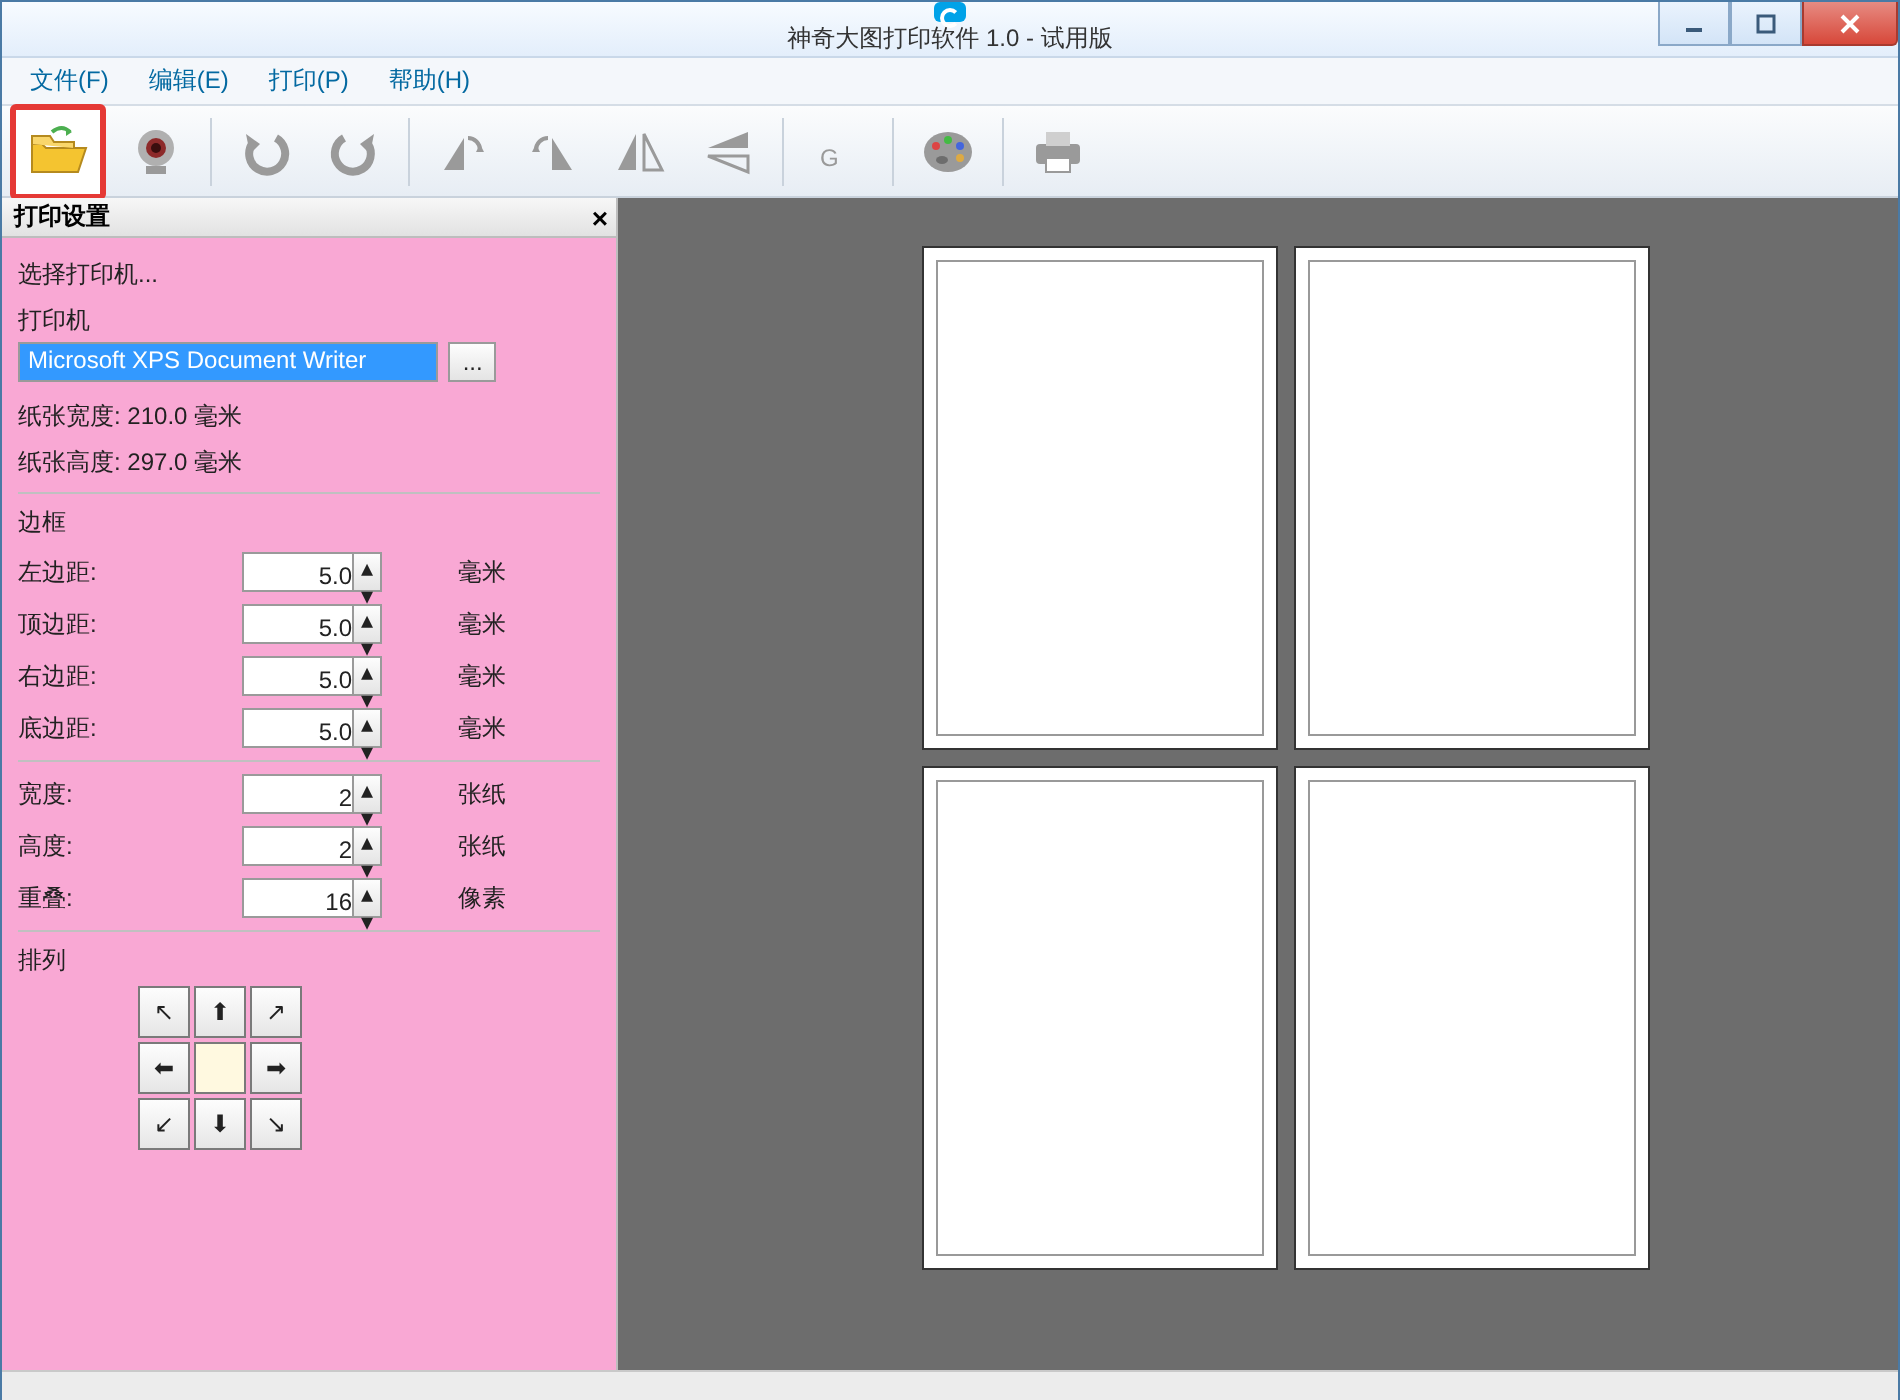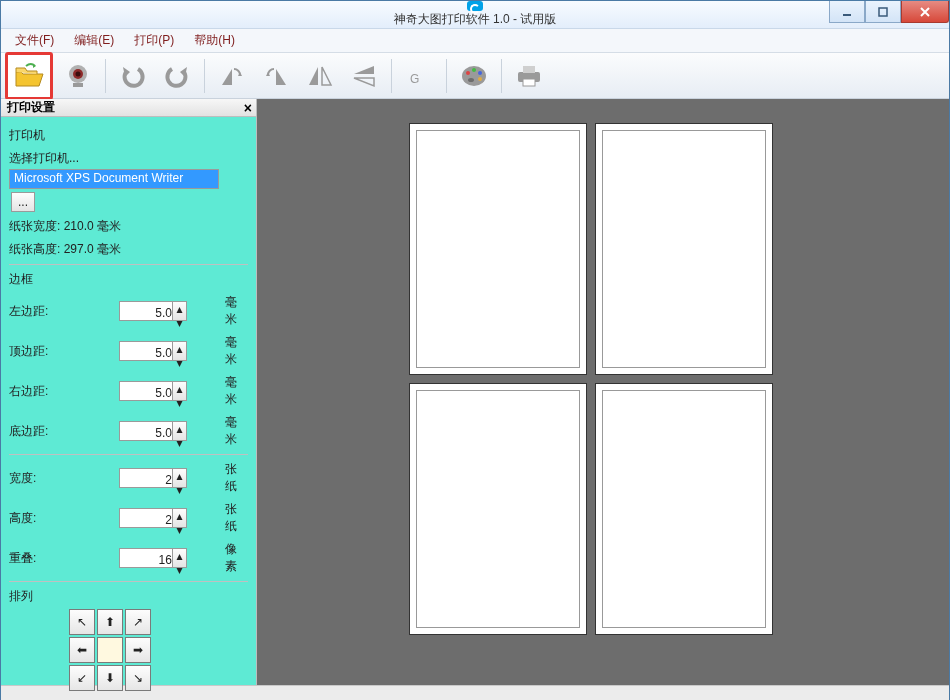--- a/index.html
+++ b/index.html
@@ -7,28 +7,28 @@
 .outer-frame { position: absolute; top: 0; left: 0; right: 0; bottom: 0; border: 1px solid #4a7aa5; background: #fff; }
 .titlebar { height: 28px; background: linear-gradient(#f7fbff, #e3eefb); display: flex; align-items: center; border-bottom: 1px solid #c9d8e9; position: relative; flex-direction: column; }
 .titlebar .icon-app { width: 16px; height: 16px; margin: 0 6px; background: #00a2e8; border-radius: 3px; position: relative; }
 .titlebar .icon-app::after { content: ""; position: absolute; width: 6px; height: 6px; border: 2px solid #fff; border-radius: 50%; top: 3px; left: 3px; border-right-color: transparent; }
 .titlebar .title { color: #333; }
 .winbtns { position: absolute; right: 0; top: 0; display: flex; }
 .winbtn { width: 36px; height: 22px; display: flex; align-items: center; justify-content: center; border: 1px solid #8aa8c8; border-top: none; background: linear-gradient(#eaf3fd, #d3e4f7); }
 .winbtn.close { width: 48px; background: linear-gradient(#e78b82, #d7483a); border-color: #a83a2f; border-top-right-radius: 0; border-bottom-right-radius: 3px; }
 .winbtn svg { display: block; }
 .menubar { height: 24px; background: #f4f7fb; display: flex; align-items: center; border-bottom: 1px solid #d5dde6; padding-left: 6px; gap: 4px; }
-.menubar .menu-item { padding: 2px 8px; color: #7f1d1d; }
+.menubar .menu-item { padding: 2px 8px; color: #0369a1; }
 .toolbar { height: 46px; background: linear-gradient(#fbfcfd, #e7edf4); border-bottom: 1px solid #c9d2dc; display: flex; align-items: center; padding-left: 4px; gap: 6px; }
 .tbtn { width: 38px; height: 38px; display: flex; align-items: center; justify-content: center; border-radius: 3px; }
 .tbtn svg { display: block; }
 .tbtn.highlight { border: 3px solid #e53935; background: #fff; width: 48px; height: 48px; margin-top: -2px; margin-bottom: -2px; }
 .tsep { width: 1px; height: 34px; background: #c9d2dc; margin: 0 2px; }
 .main-area { display: flex; height: calc(700px - 28px - 24px - 46px - 16px); }
-.sidepanel-wrap { width: 256px; background: #5eead4; border-right: 1px solid #bdbdbd; display: flex; flex-direction: column; }
+.sidepanel-wrap { width: 308px; background: #f9a8d4; border-right: 1px solid #bdbdbd; display: flex; flex-direction: column; }
 .sidepanel-hdr { height: 20px; background: linear-gradient(#f7f7f7, #e2e2e2); border-bottom: 1px solid #bdbdbd; display: flex; align-items: center; justify-content: space-between; padding: 0 4px 0 6px; font-weight: bold; }
 .sidepanel-hdr .x { font-family: Arial; font-size: 14px; cursor: default; }
 .sidepanel-body { padding: 4px 8px; color: #222; }
 .sect-label { margin-top: 6px; margin-bottom: 2px; }
 .printer-select { width: 210px; height: 20px; border: 1px solid #9a9a9a; background: #3399ff; color: #fff; padding: 1px 4px; display: inline-block; overflow: hidden; white-space: nowrap; }
 .more-btn { width: 24px; height: 20px; border: 1px solid #9a9a9a; background: linear-gradient(#fdfdfd,#e4e4e4); display: inline-flex; align-items: center; justify-content: center; vertical-align: top; margin-left: 2px; }
 .info-line { margin: 6px 0; }
 .sep { height: 1px; background: #c0c0c0; margin: 6px 0; }
 .form-row { display: flex; align-items: center; margin: 6px 0; gap: 32px; }
 .form-row .lab { width: 52px; }
@@ -163,22 +163,22 @@
   </div>
 
   <div class="main-area">
 
     <div class="sidepanel-wrap">
       <div class="sidepanel-hdr">
         <span>打印设置</span>
         <span class="x">×</span>
       </div>
       <div class="sidepanel-body">
+        <div class="sect-label">选择打印机...</div>
         <div class="sect-label">打印机</div>
-        <div class="sect-label">选择打印机...</div>
         <div>
           <span class="printer-select">Microsoft XPS Document Writer</span>
           <span class="more-btn">...</span>
         </div>
         <div class="info-line">纸张宽度:  210.0 毫米</div>
         <div class="info-line">纸张高度:  297.0 毫米</div>
         <div class="sep"></div>
 
         <div class="sect-label">边框</div>
         <div class="form-row">

